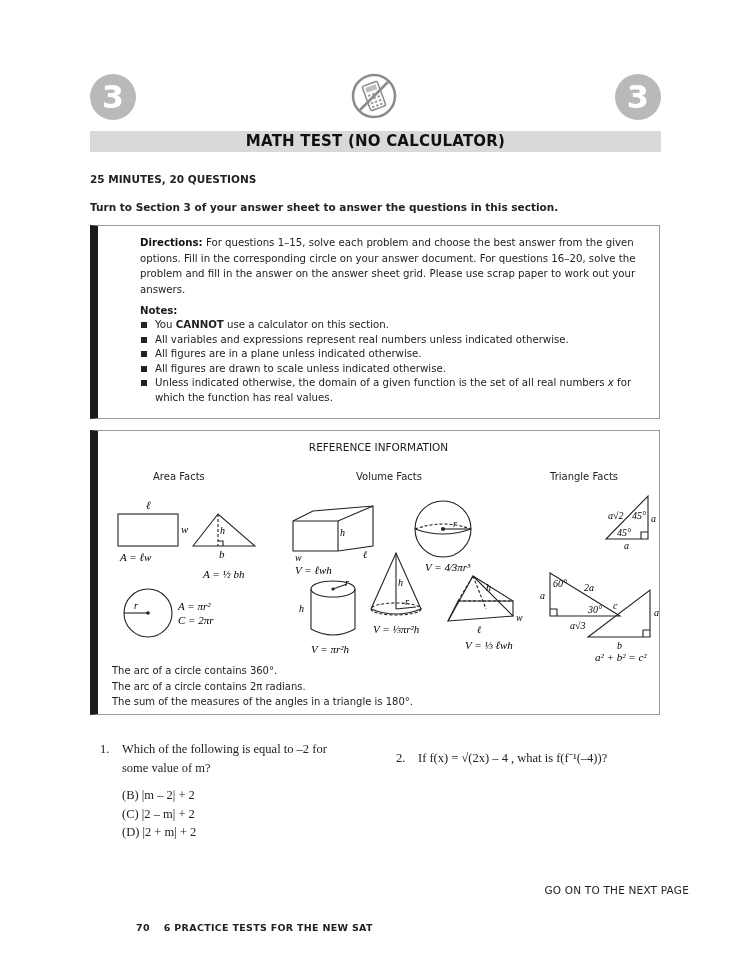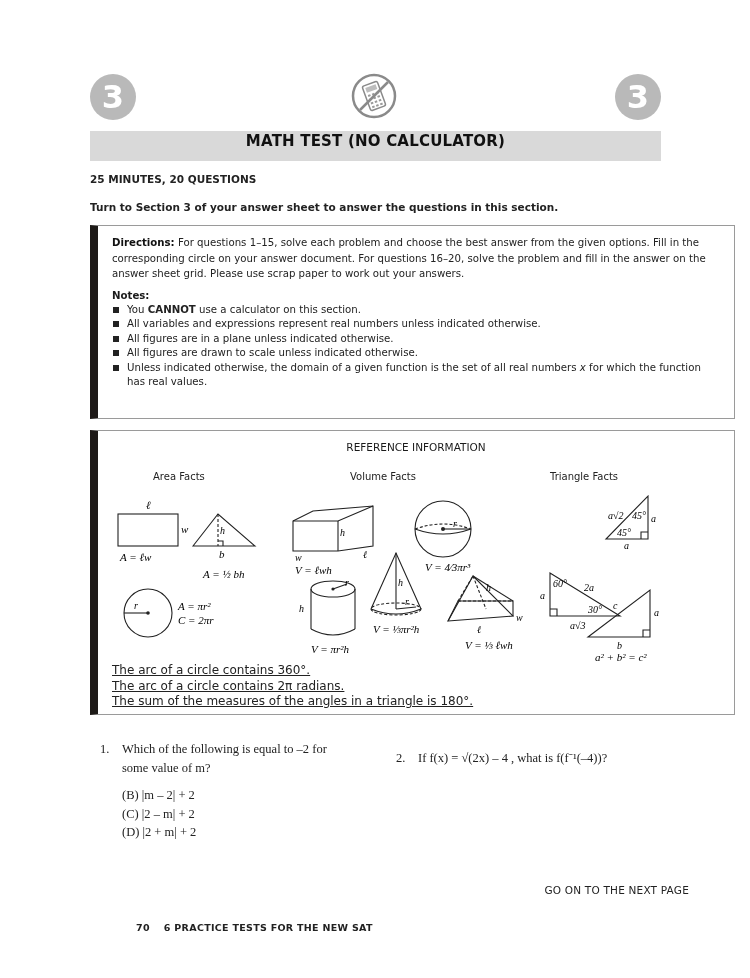--- a/index.html
+++ b/index.html
@@ -1,30 +1,30 @@
 <!DOCTYPE html>
 <html><head>
 <meta charset="utf-8">
 <style>
   html, body { margin:0; padding:0; background:#ffffff; }
   body { width:750px; height:978px; position:relative; overflow:hidden; font-family:"DejaVu Sans", sans-serif; color:#1a1a1a; }
   .abs { position:absolute; }
   .badge { position:absolute; top:74px; width:46px; height:46px; border-radius:50%; background:#b9b9b9; color:#fff; font-family:"DejaVu Sans", sans-serif; font-weight:bold; font-size:32px; line-height:46px; text-align:center; }
-  .title-bar { position:absolute; left:90px; top:131px; width:571px; height:30px; background:#d9d9d9; text-align:center; font-weight:bold; font-size:15px; line-height:21px; letter-spacing:0.2px; color:#111; }
+  .title-bar { position:absolute; left:90px; top:131px; width:571px; height:21px; background:#d9d9d9; text-align:center; font-weight:bold; font-size:15px; line-height:21px; letter-spacing:0.2px; color:#111; }
   .meta { position:absolute; left:90px; font-size:10.5px; font-weight:bold; color:#222; }
-  .box { position:absolute; left:90px; width:645px; border:1px solid #9a9a9a; border-left:8px solid #1e1a18; box-sizing:border-box; background:#fff; }
+  .box { position:absolute; left:90px; width:570px; border:1px solid #9a9a9a; border-left:8px solid #1e1a18; box-sizing:border-box; background:#fff;padding-left:28px; }
   .dir-text { font-size:10.2px; line-height:15.5px; color:#222; padding:9px 14px 0 14px; }
   .dir-text b { color:#111; }
   .notes-h { font-size:10.2px; font-weight:bold; padding:6px 14px 0 14px; line-height:15px; }
   ul.notes { list-style:none; margin:0; padding:0 14px 0 14px; }
   ul.notes li { font-size:10.2px; line-height:14.6px; position:relative; padding-left:15px; color:#222; }
   ul.notes li::before { content:""; position:absolute; left:1px; top:4px; width:6px; height:6px; background:#222; }
   .ref-title { position:absolute; left:0; right:0; top:10px; text-align:center; font-weight:normal; font-size:10.5px; }
   .ref-col { position:absolute; top:40px; font-size:10px; color:#222; }
-  .ref-facts { position:absolute; left:14px; top:232px; font-size:12px; line-height:15.5px; color:#222;text-decoration:underline; }
+  .ref-facts { position:absolute; left:14px; top:232px; font-size:10px; line-height:15.5px; color:#222; }
   .q { position:absolute; font-family:"Liberation Serif", serif; font-size:12.5px; color:#222; }
   .q .stem { line-height:19px; }
   .q .num { display:inline-block; width:22px; }
   .q .opts { margin-top:8px; }
   .q .opt { line-height:18.5px; padding-left:22px; }
   .footer-next { position:absolute; right:61px; top:884px; font-size:10.5px; font-weight:normal; color:#222; letter-spacing:0.2px;}
   .footer-page { position:absolute; left:136px; top:922px; font-size:9.5px; font-weight:bold; color:#222; letter-spacing:0.3px;}
   .footer-page span { margin-right:14px; }
   svg text { font-family:"Liberation Serif", serif; font-style:italic; }
 </style>
@@ -75,21 +75,21 @@
     <li><span>All variables and expressions represent real numbers unless indicated otherwise.</span></li>
     <li><span>All figures are in a plane unless indicated otherwise.</span></li>
     <li><span>All figures are drawn to scale unless indicated otherwise.</span></li>
     <li><span>Unless indicated otherwise, the domain of a given function is the set of all real numbers </span><i>x</i><span> for which the function has real values.</span></li>
   </ul>
 </div>
 
 <div class="box" style="top:430px; height:285px;">
   <div class="ref-title">REFERENCE INFORMATION</div>
   <div class="ref-col" style="left:55px;">Area Facts</div>
-  <div class="ref-col" style="left:252px;">Volume Facts</div>
+  <div class="ref-col" style="left:258px;">Volume Facts</div>
   <div class="ref-col" style="left:452px;">Triangle Facts</div>
 
   <svg class="abs" style="left:10px; top:65px;" width="160" height="160">
     <g fill="none" stroke="#222" stroke-width="1.1">
 
       <rect x="10" y="18" width="60" height="32"></rect>
 
       <polygon points="85,50 110,18 147,50"></polygon>
       <line x1="110" y1="18" x2="110" y2="50" stroke-dasharray="3,2"></line>
       <polyline points="110,45 115,45 115,50"></polyline>

